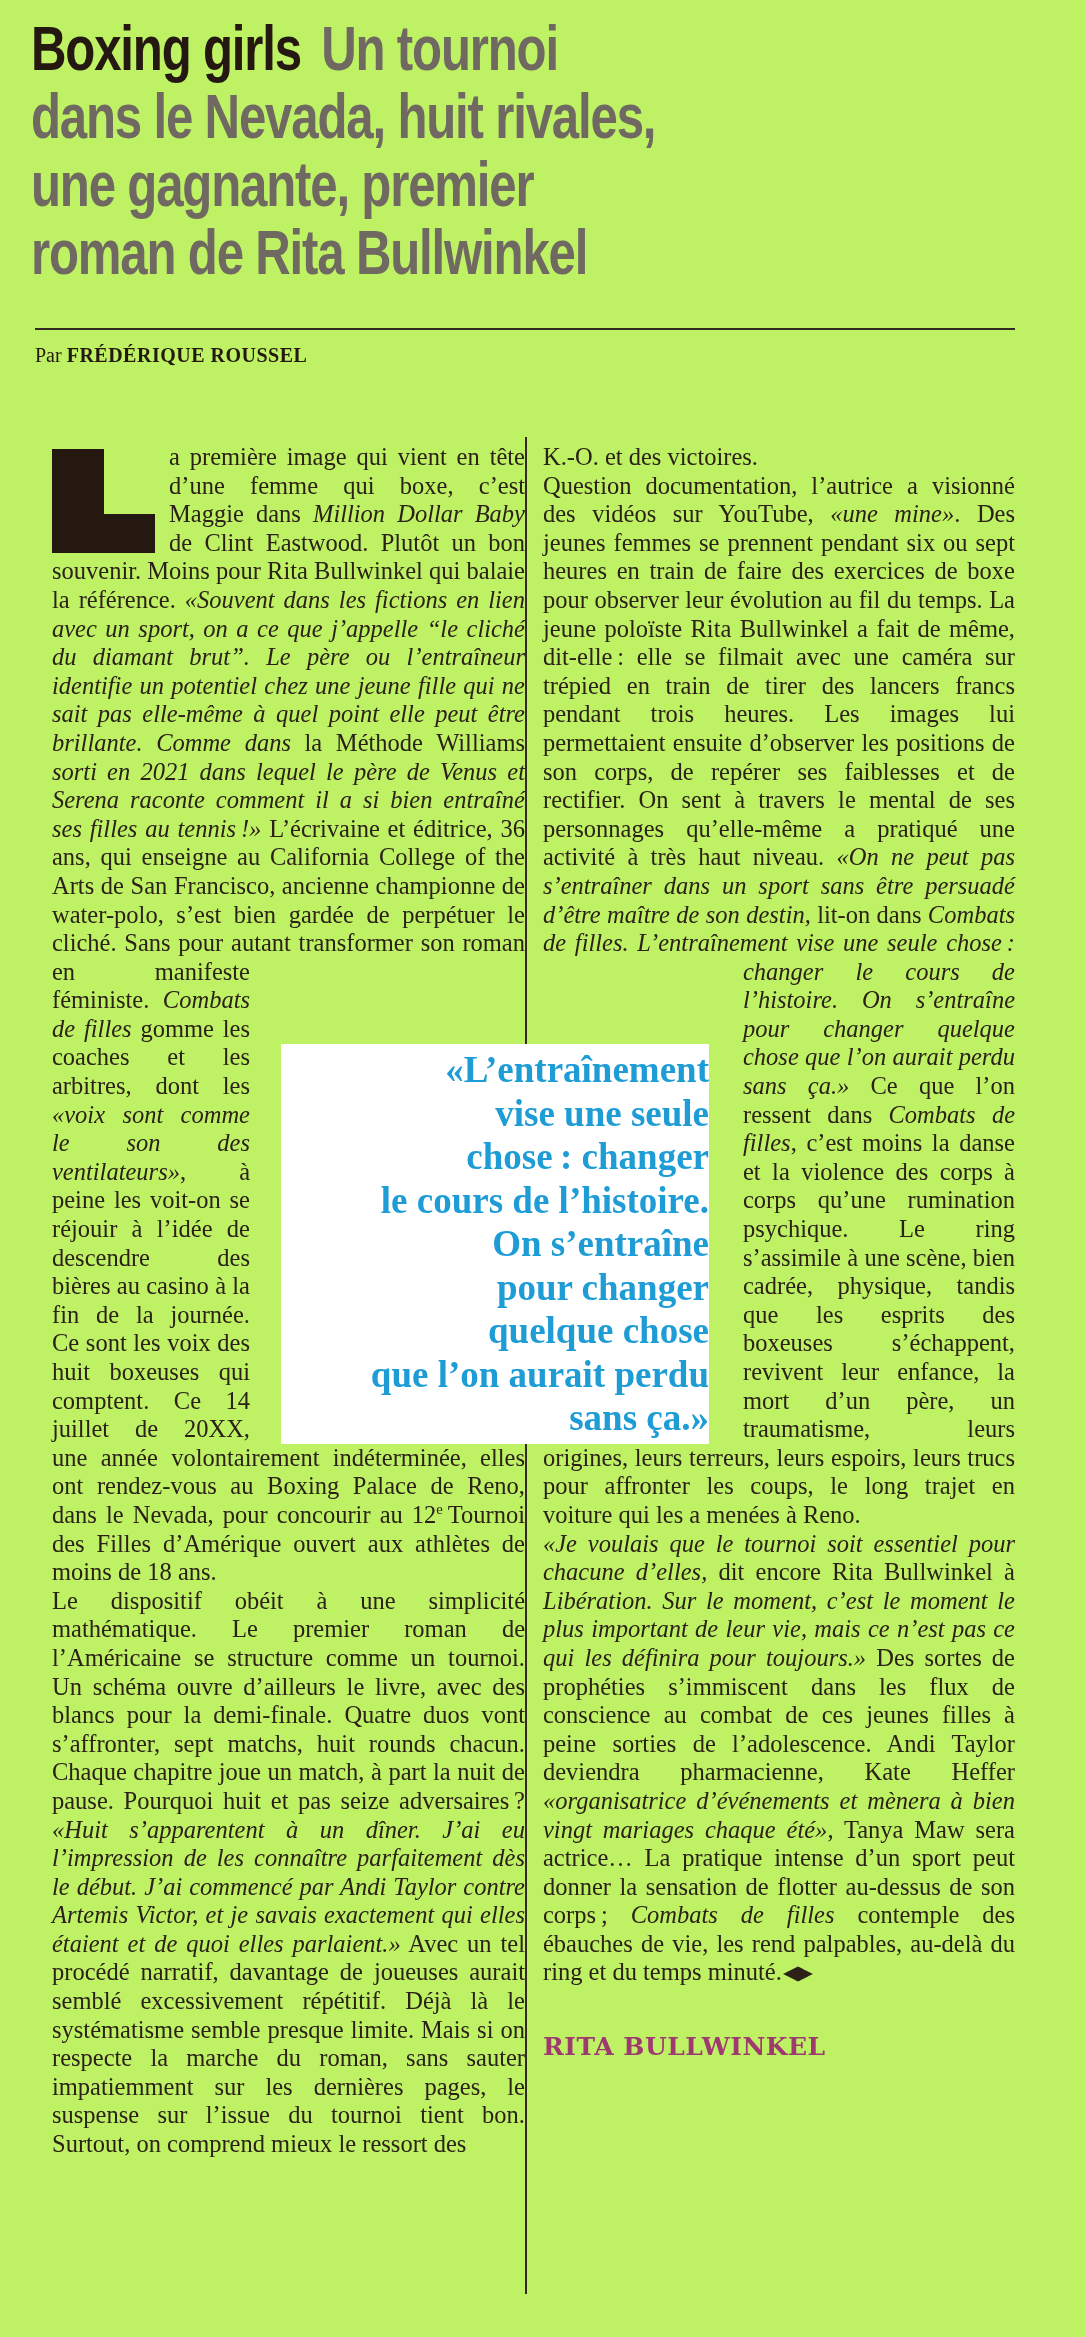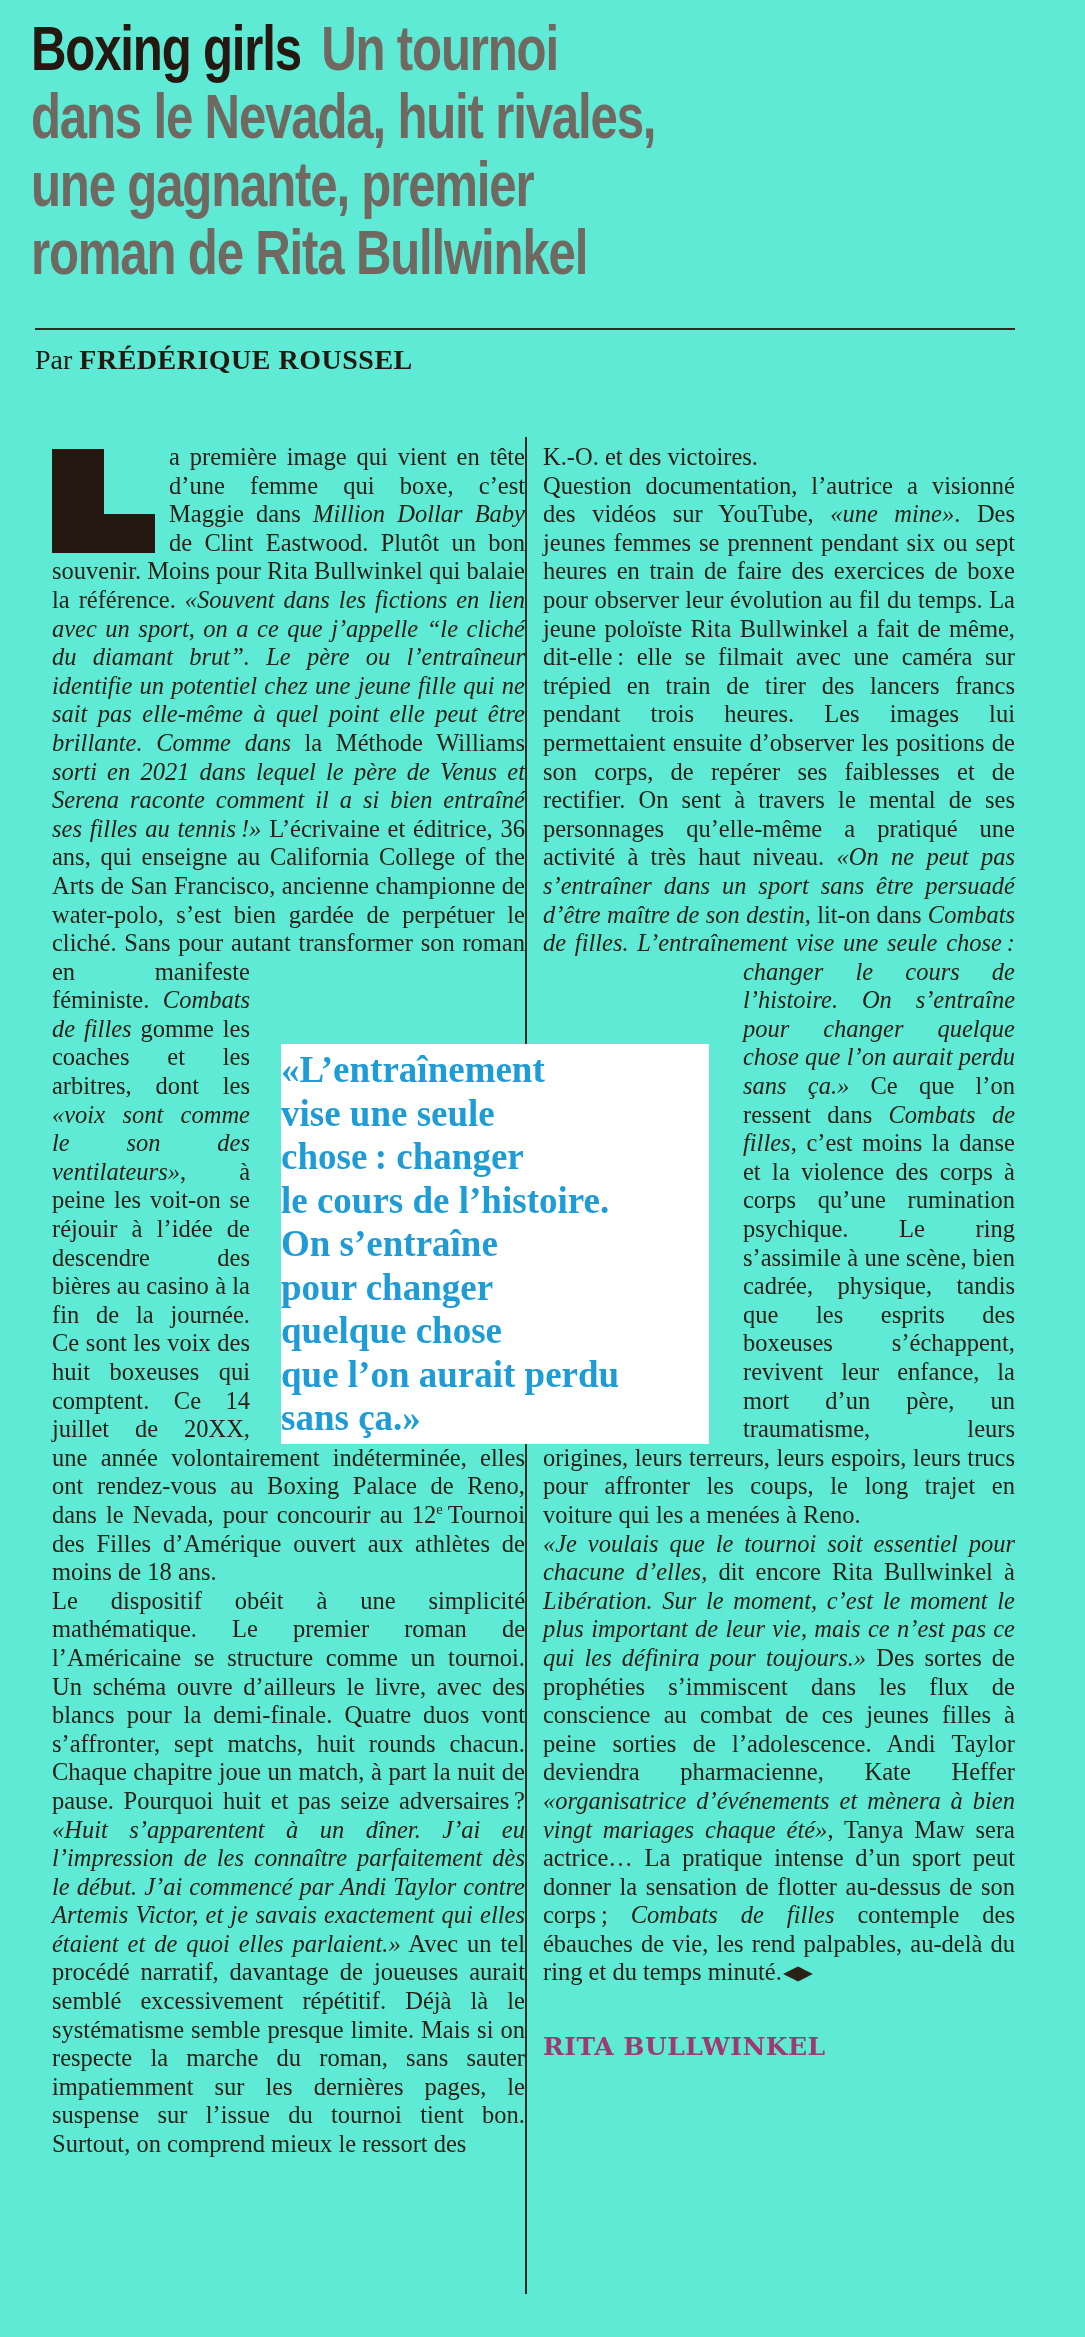--- a/index.html
+++ b/index.html
@@ -1,35 +1,35 @@
 <!DOCTYPE html>
 <html lang="fr" style="--c-body: #2b2117; --c-hl-dark: #241811; --c-hl-gray: #6f6962; --c-rule: #332a22; --c-quote: #1e9cd6; --c-book: #9e3a70;"><head>
 <meta charset="utf-8">
 <style>
   :root{
     --c-body:#2b2117; --c-hl-dark:#241811; --c-hl-gray:#6f6962;
     --c-rule:#332a22; --c-quote:#1e9cd6; --c-book:#9e3a70;
   }
   *{box-sizing:border-box}
   body{margin:0;background:#e8e8e8}
-  .page{position:relative;width:1085px;height:2337px;margin:0 auto;background:#5eead4;
+  .page{position:relative;width:1085px;height:2337px;margin:0 auto;background:#bef264;
         overflow:hidden;font-family:"Liberation Serif",serif;color:var(--c-body)}
 
   
   .headline{position:absolute;left:31px;top:14px;width:1300px;
             transform:scaleX(0.78);transform-origin:0 0;
             font-family:"Liberation Sans",sans-serif;font-weight:bold;
             font-size:63px;line-height:68px;letter-spacing:-1.5px;white-space:nowrap;
             color:var(--c-hl-gray)}
   .hl-kicker{color:var(--c-hl-dark)}
   .hl-rest{margin-left:26px}
 
   .top-rule{position:absolute;left:35px;top:328px;width:980px;height:2px;background:var(--c-rule)}
 
-  .byline{position:absolute;left:35px;top:344px;font-size:28px;color:var(--c-hl-dark)}
+  .byline{position:absolute;left:35px;top:344px;font-size:20px;color:var(--c-hl-dark)}
   .byline .byline-name{font-weight:bold;letter-spacing:.5px}
 
   .divider{position:absolute;left:525px;top:437px;width:2px;height:1857px;background:var(--c-rule)}
 
   
   .col{position:absolute;top:443px;font-size:24.5px;line-height:28.6px;
        text-align:justify;hyphens:auto;-webkit-hyphens:auto}
   .col-left{left:52px;width:473px}
   .col-right{left:543px;width:472px}
   .it{font-style:italic}
@@ -38,21 +38,21 @@
   
   .dropcap{float:left;width:103px;height:104px;margin:6px 14px 2px 0;position:relative}
   .dc-stem{position:absolute;left:0;top:0;width:52px;height:104px;background:var(--c-hl-dark)}
   .dc-foot{position:absolute;left:0;bottom:0;width:103px;height:39px;background:var(--c-hl-dark)}
 
   
   .spacer-right{float:right;margin-left:14px}
   .spacer-left{float:left;margin-right:14px}
 
   .pull-quote{position:absolute;left:281px;top:1044px;width:428px;padding:4px 0;
-              background:#fff;text-align:left;color:var(--c-quote);
+              background:#fff;text-align:right;color:var(--c-quote);
               font-weight:bold;font-size:37px;line-height:43.5px}
 
   .end-mark{display:inline-block;transform:scaleX(1.5) scaleY(.75);transform-origin:center 60%;
             font-size:26px}
 
   
   .book{margin-top:44px;font-family:"DejaVu Serif",serif;font-weight:bold;
         color:var(--c-book);font-size:24px;line-height:31px;text-align:left;hyphens:none}
   .book-author{font-size:25px;letter-spacing:.5px}
 </style>

